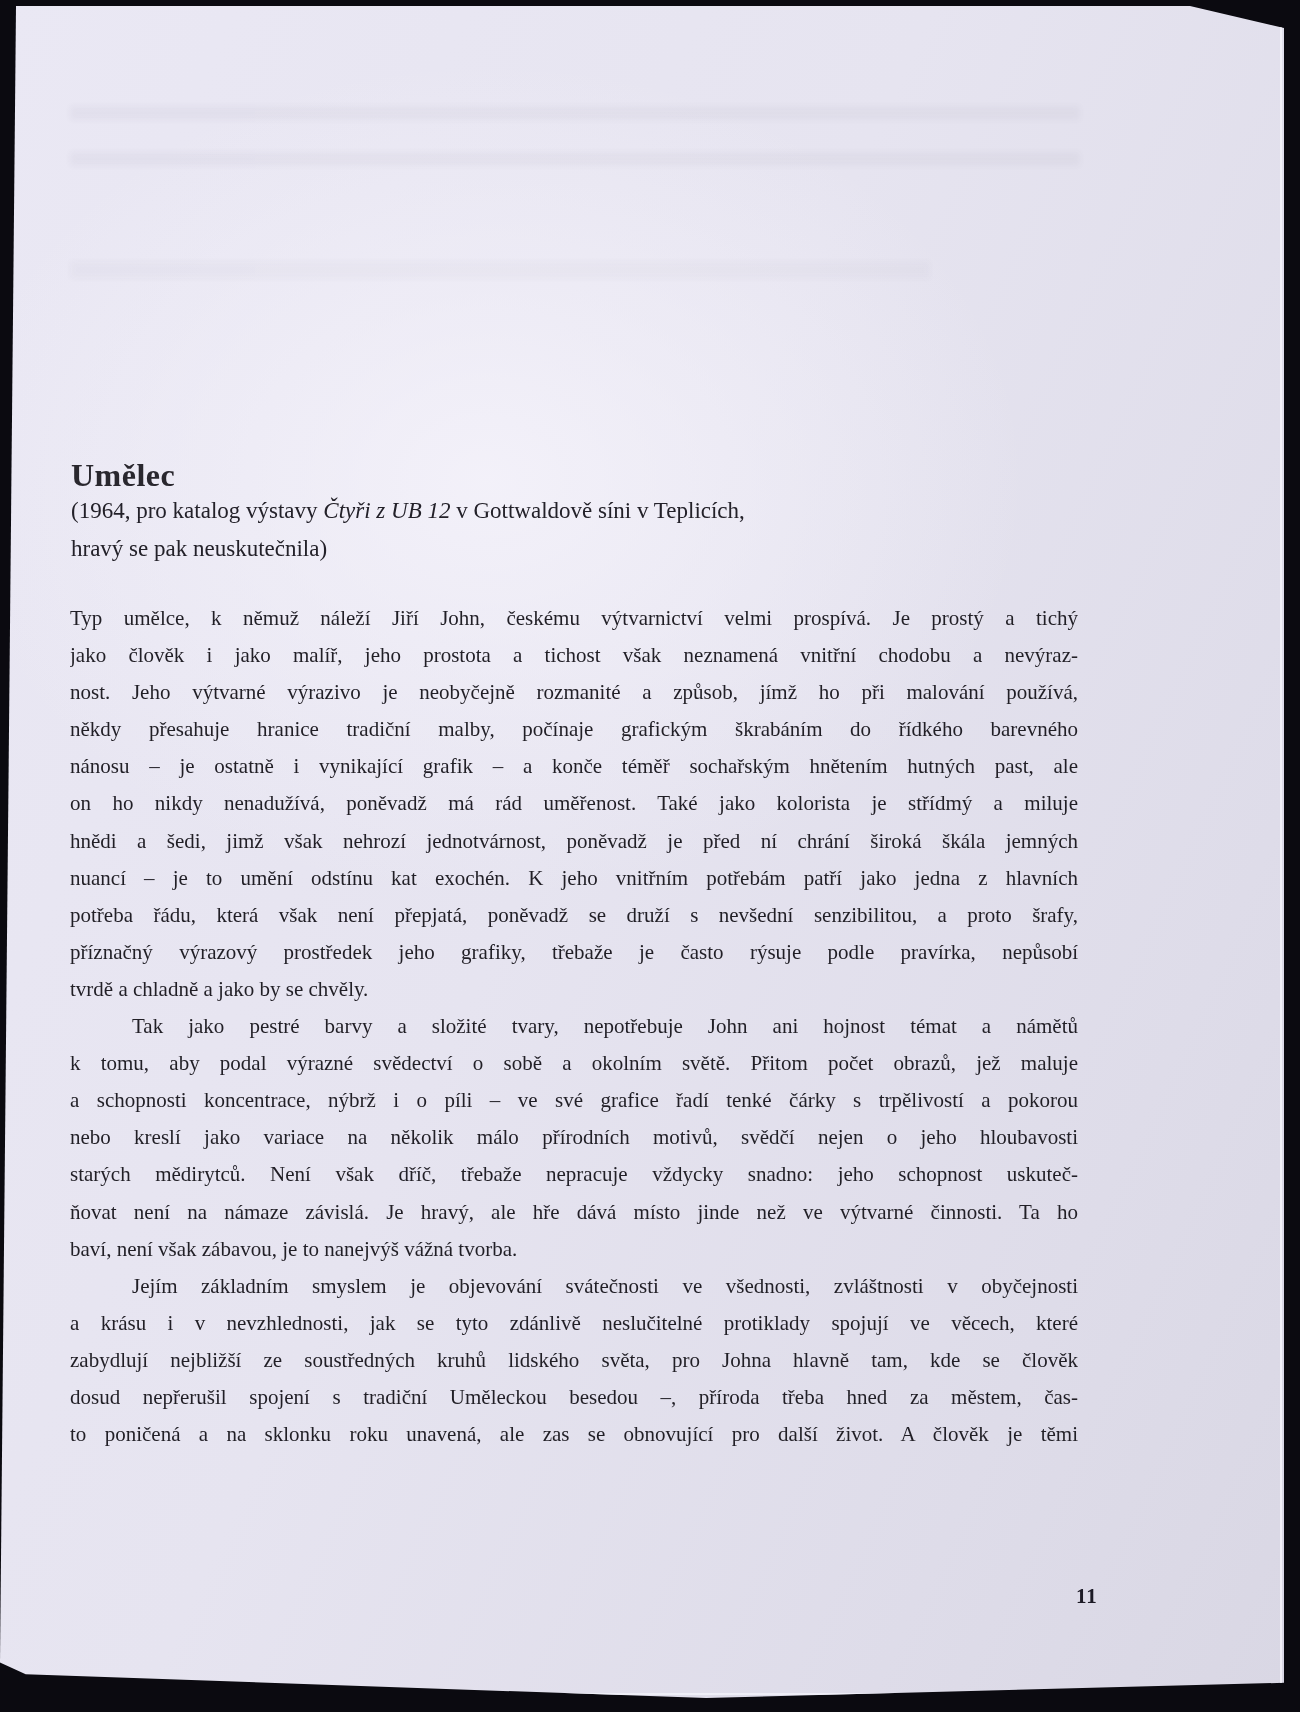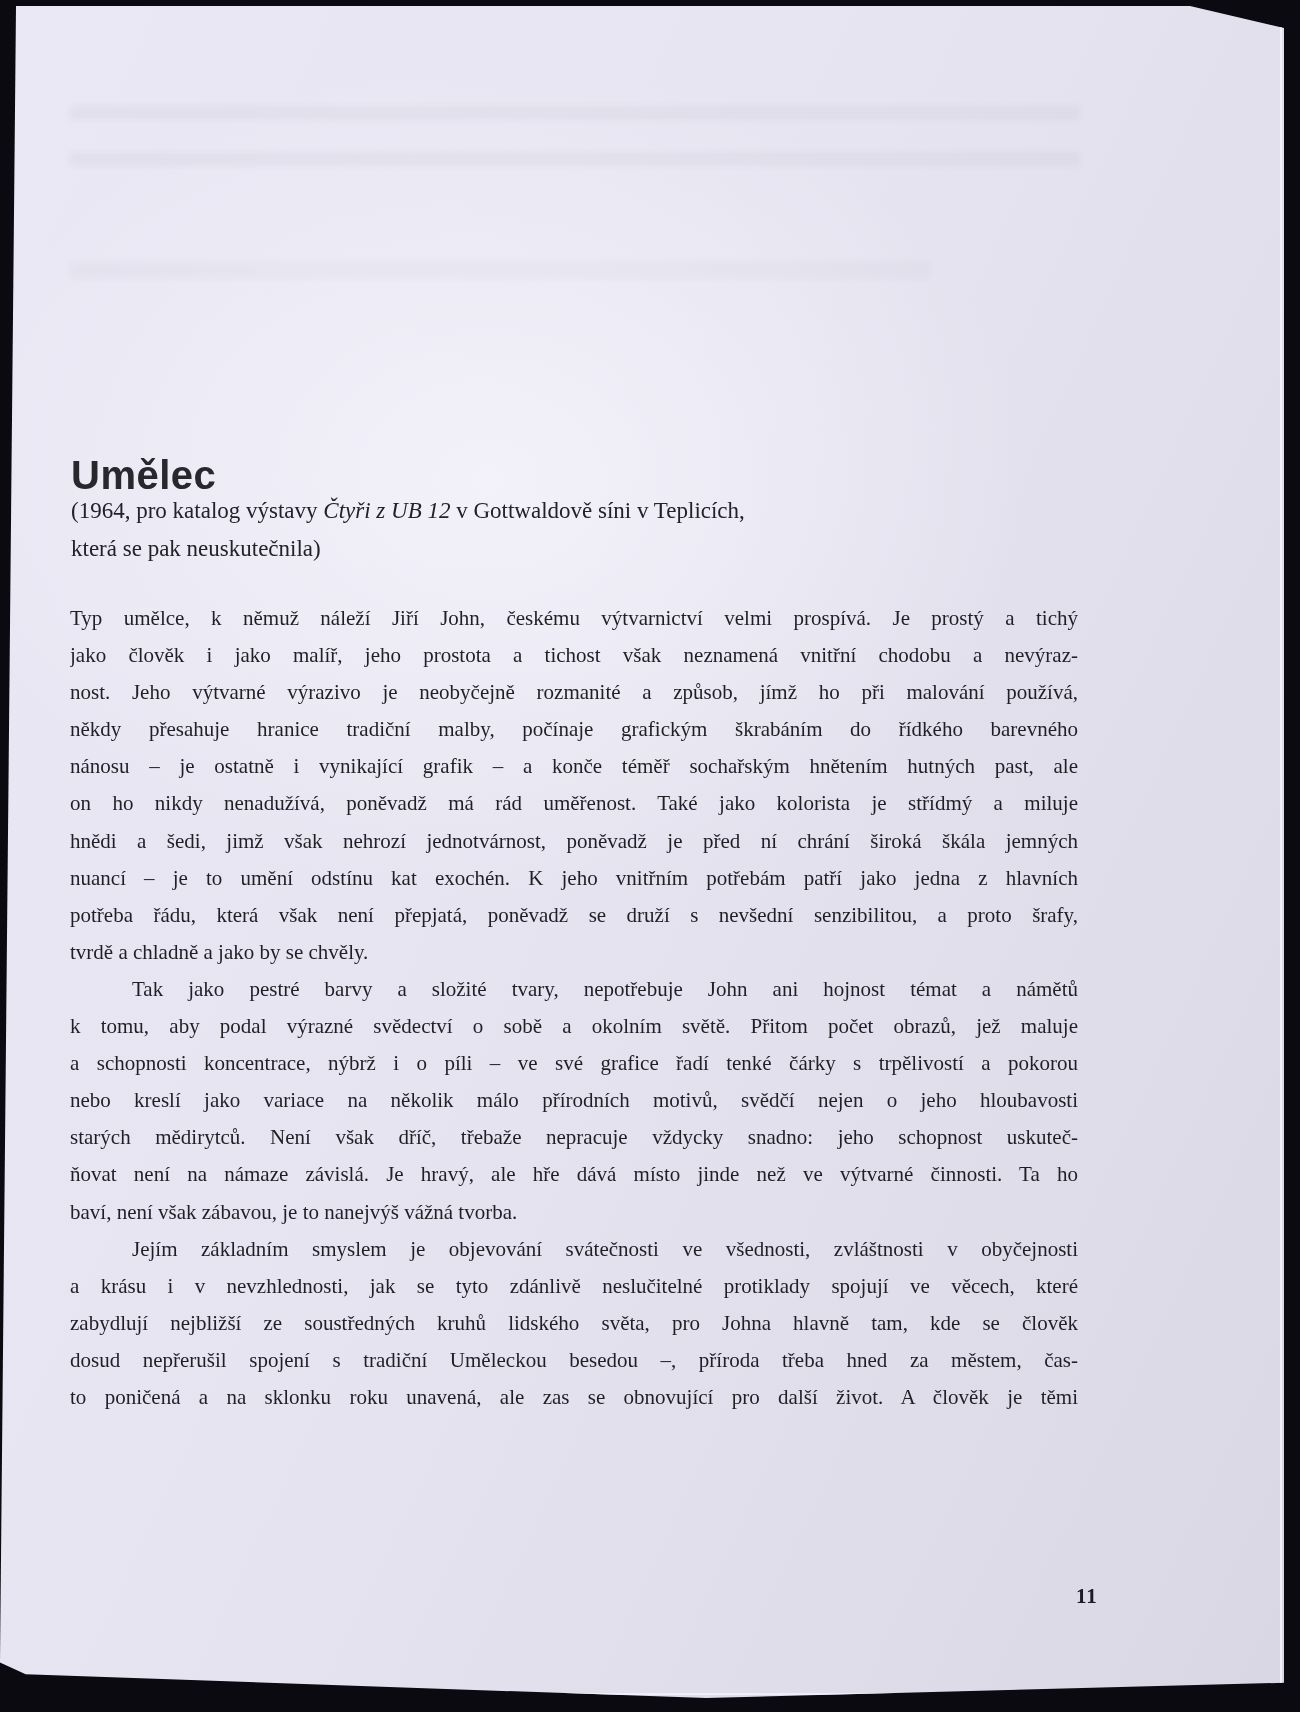--- a/index.html
+++ b/index.html
@@ -60,24 +60,24 @@
     position: absolute;
     left: 70px; top: 255px;
     width: 860px; height: 18px;
     opacity: 0.045;
     filter: blur(3px);
     background: rgba(60,55,80,0.6);
   }
   .doc-title {
     position: absolute;
     left: 71px;
-    top: 422px;
-    font-family: Liberation Sans, sans-serif;
+    top: 432px;
+    font-family: Liberation Serif, serif;
     font-weight: 700;
-    font-size: 40px;
+    font-size: 32px;
     line-height: 1;
     letter-spacing: 0.5px;
     color: #29272e;
   }
   .subtitle {
     position: absolute;
     left: 71px;
     top: 486px;
     width: 1010px;
     font-size: 23px;
@@ -123,34 +123,35 @@
 <div class="stage">
   <div class="paper">
 
     <div class="bleed"></div>
     <div class="bleed2"></div>
 
     <h1 class="doc-title">Umělec</h1>
 
     <div class="subtitle">
       <div><span>(1964, pro katalog výstavy </span><span class="it">Čtyři z UB 12</span><span> v Gottwaldově síni v Teplicích,</span></div>
-      <div>která se pak neuskutečnila)</div>
+      <div>hravý se pak neuskutečnila)</div>
     </div>
 
     <div class="body-text">
 
       <div class="line">Typ umělce, k němuž náleží Jiří John, českému výtvarnictví velmi prospívá. Je prostý a tichý</div>
       <div class="line">jako člověk i jako malíř, jeho prostota a tichost však neznamená vnitřní chodobu a nevýraz-</div>
       <div class="line">nost. Jeho výtvarné výrazivo je neobyčejně rozmanité a způsob, jímž ho při malování používá,</div>
       <div class="line">někdy přesahuje hranice tradiční malby, počínaje grafickým škrabáním do řídkého barevného</div>
       <div class="line">nánosu – je ostatně i vynikající grafik – a konče téměř sochařským hnětením hutných past, ale</div>
       <div class="line">on ho nikdy nenadužívá, poněvadž má rád uměřenost. Také jako kolorista je střídmý a miluje</div>
       <div class="line">hnědi a šedi, jimž však nehrozí jednotvárnost, poněvadž je před ní chrání široká škála jemných</div>
       <div class="line">nuancí – je to umění odstínu kat exochén. K jeho vnitřním potřebám patří jako jedna z hlavních</div>
       <div class="line">potřeba řádu, která však není přepjatá, poněvadž se druží s nevšední senzibilitou, a proto šrafy,</div>
+      <div class="line">příznačný výrazový prostředek jeho grafiky, třebaže je často rýsuje podle pravírka, nepůsobí</div>
       <div class="line endline">tvrdě a chladně a jako by se chvěly.</div>
 
       <div class="line indent">Tak jako pestré barvy a složité tvary, nepotřebuje John ani hojnost témat a námětů</div>
       <div class="line">k tomu, aby podal výrazné svědectví o sobě a okolním světě. Přitom počet obrazů, jež maluje</div>
       <div class="line">a schopnosti koncentrace, nýbrž i o píli – ve své grafice řadí tenké čárky s trpělivostí a pokorou</div>
       <div class="line">nebo kreslí jako variace na několik málo přírodních motivů, svědčí nejen o jeho hloubavosti</div>
       <div class="line">starých mědirytců. Není však dříč, třebaže nepracuje vždycky snadno: jeho schopnost uskuteč-</div>
       <div class="line">ňovat není na námaze závislá. Je hravý, ale hře dává místo jinde než ve výtvarné činnosti. Ta ho</div>
       <div class="line endline">baví, není však zábavou, je to nanejvýš vážná tvorba.</div>
 

